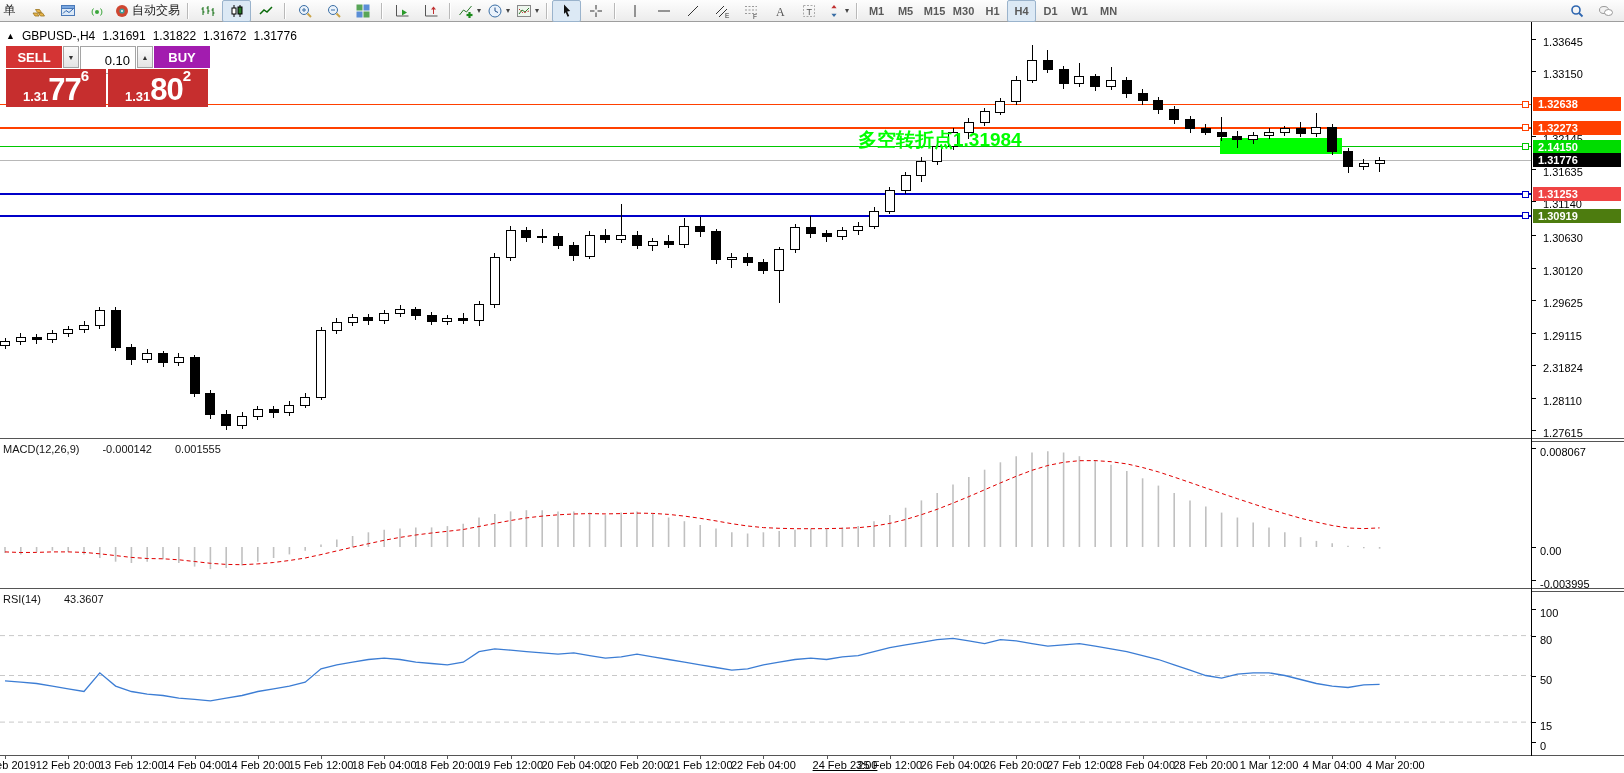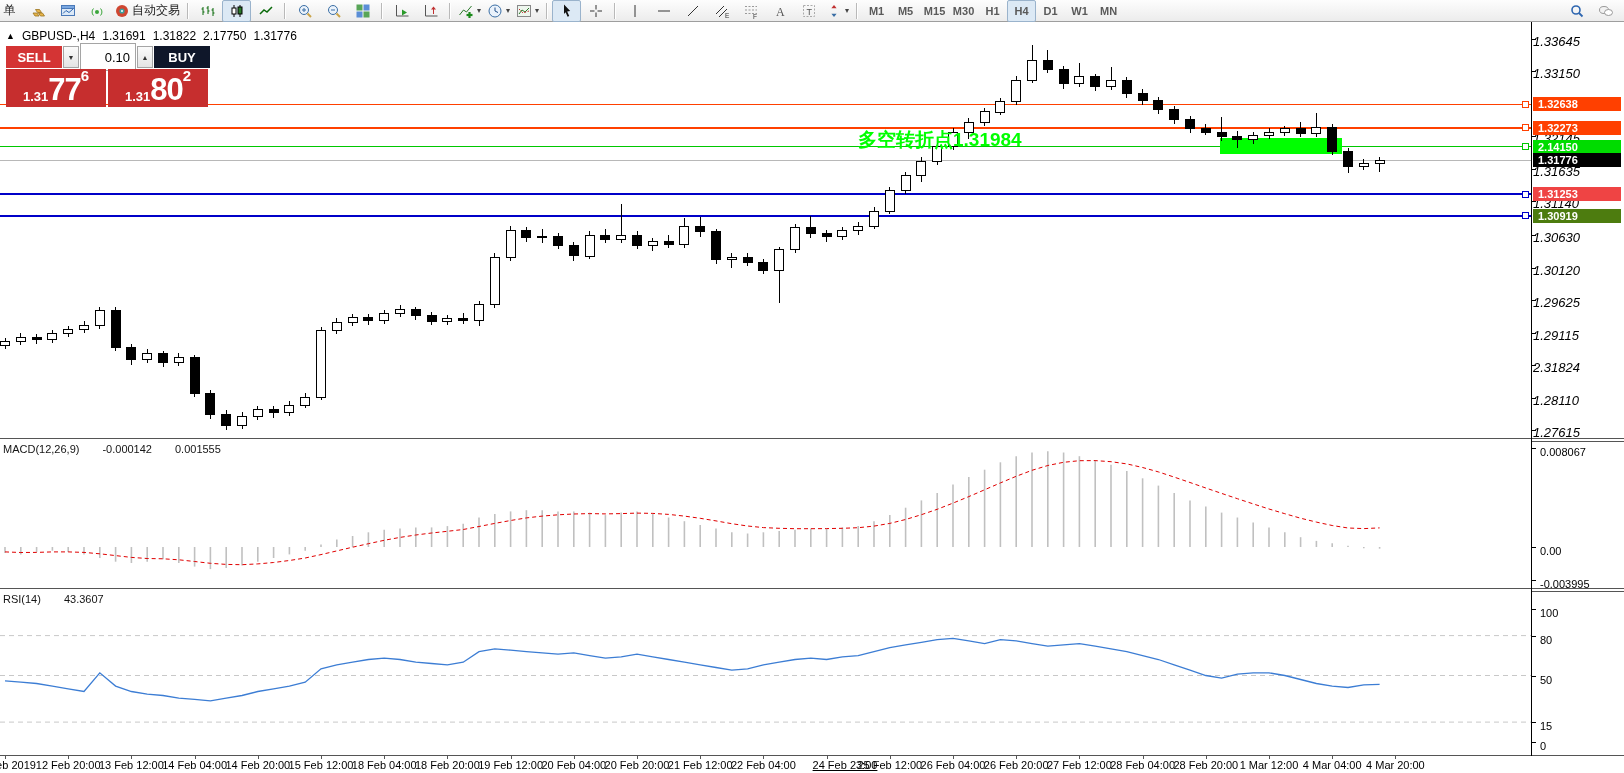--- a/index.html
+++ b/index.html
@@ -24,35 +24,35 @@
   
   .panel-svg{position:absolute;left:0;background:#fff;}
   #vaxis-line{position:absolute;left:1531px;top:22px;width:1px;height:734px;background:#000;}
   .dsep{position:absolute;left:0;width:1624px;height:2px;border-top:1px solid #555;border-bottom:1px solid #555;background:#fff;}
   #sep-bottom{position:absolute;left:0;top:755px;width:1624px;height:1px;background:#555;}
 
   
   #price-axis{position:absolute;left:0;top:0;width:1624px;height:773px;pointer-events:none;}
   .ptick{position:absolute;left:1531px;height:14px;white-space:nowrap;}
   .ptick i{position:absolute;left:0;top:7px;width:5px;height:1px;background:#000;}
-  .ptick span{margin-left:2px;font-size:13px;color:#000;line-height:14px;font-style:italic;}
+  .ptick span{margin-left:12px;font-size:11px;color:#000;line-height:14px;}
   .ptag{position:absolute;left:1533px;width:88px;height:14px;color:#fff;font-size:11px;font-weight:bold;
     line-height:14px;padding-left:5px;box-sizing:border-box;}
   .itick{position:absolute;left:1531px;height:13px;white-space:nowrap;}
   .itick i{position:absolute;left:0;top:6px;width:5px;height:1px;background:#000;}
   .itick span{margin-left:9px;font-size:11px;color:#000;line-height:13px;}
   #time-axis{position:absolute;left:0;top:756px;width:1624px;height:17px;background:#fff;}
   .tlabel{position:absolute;top:3px;font-size:11px;color:#000;transform:translateX(-50%);white-space:nowrap;}
   .ttick{position:absolute;top:-1px;width:1px;height:4px;background:#555;}
 
   
   #ohlc-header{position:absolute;left:6px;top:29px;font-size:12px;color:#000;display:flex;gap:7px;align-items:center;}
   #ohlc-header .tri{font-size:9px;}
   #oneclick{position:absolute;left:6px;top:46px;width:204px;}
-  .oc-row1{display:flex;gap:1px;height:22px;align-items:center;}
+  .oc-row1{display:flex;gap:1px;height:22px;}
   .oc-btn{border:none;color:#fff;font-size:13px;font-weight:bold;width:56px;height:22px;cursor:pointer;}
   .oc-spin{width:16px;height:22px;border:1px solid #a5a5a5;background:linear-gradient(#fbfbfb,#e4e4e4);
     font-size:7px;color:#333;padding:0;box-sizing:border-box;}
   .oc-vol{width:56px;height:28px;border:1px solid #a5a5a5;box-sizing:border-box;font-size:13px;
     text-align:right;padding-right:5px;font-family:inherit;}
   .oc-row2{display:flex;gap:2px;margin-top:1px;}
   .oc-price{width:100px;height:38px;color:#fff;display:flex;align-items:flex-end;justify-content:center;
     padding-bottom:2px;box-sizing:border-box;cursor:pointer;}
   .oc-pfx{font-size:13px;font-weight:bold;line-height:16px;}
   .oc-big{font-size:31px;font-weight:bold;line-height:30px;letter-spacing:-1px;}
@@ -659,31 +659,31 @@
       <div class="tlabel" style="left: 1332.2px; text-align: right;">4 Mar 04:00</div>
       <div class="ttick" style="left: 1395.4px;"></div>
       <div class="tlabel" style="left: 1395.4px;">4 Mar 20:00</div>
     </div>
 
   <div id="ohlc-header">
     <span class="tri">▲</span>
     <span>GBPUSD-,H4</span>
     <span>1.31691</span>
     <span>1.31822</span>
-    <span>2.17750</span>
+    <span>1.31672</span>
     <span>1.31776</span>
   </div>
 
   <div id="oneclick">
     <div class="oc-row1">
       <button class="oc-btn" id="sell-btn" style="background: rgb(212, 52, 52);">SELL</button>
       <button class="oc-spin">▼</button>
       <input class="oc-vol" readonly="" value="0.10" style="">
       <button class="oc-spin">▲</button>
-      <button class="oc-btn" id="buy-btn" style="background: #0f172a;">BUY</button>
+      <button class="oc-btn" id="buy-btn" style="background: #a21caf;">BUY</button>
     </div>
     <div class="oc-row2">
       <div class="oc-price" id="sell-price" style="background: rgb(198, 46, 46);">
         <span class="oc-pfx">1.31</span>
           <span class="oc-big">77</span>
           <span class="oc-sup">6</span>
       </div>
       <div class="oc-price" id="buy-price" style="background: rgb(198, 46, 46);">
         <span class="oc-pfx">1.31</span>
           <span class="oc-big">80</span>

